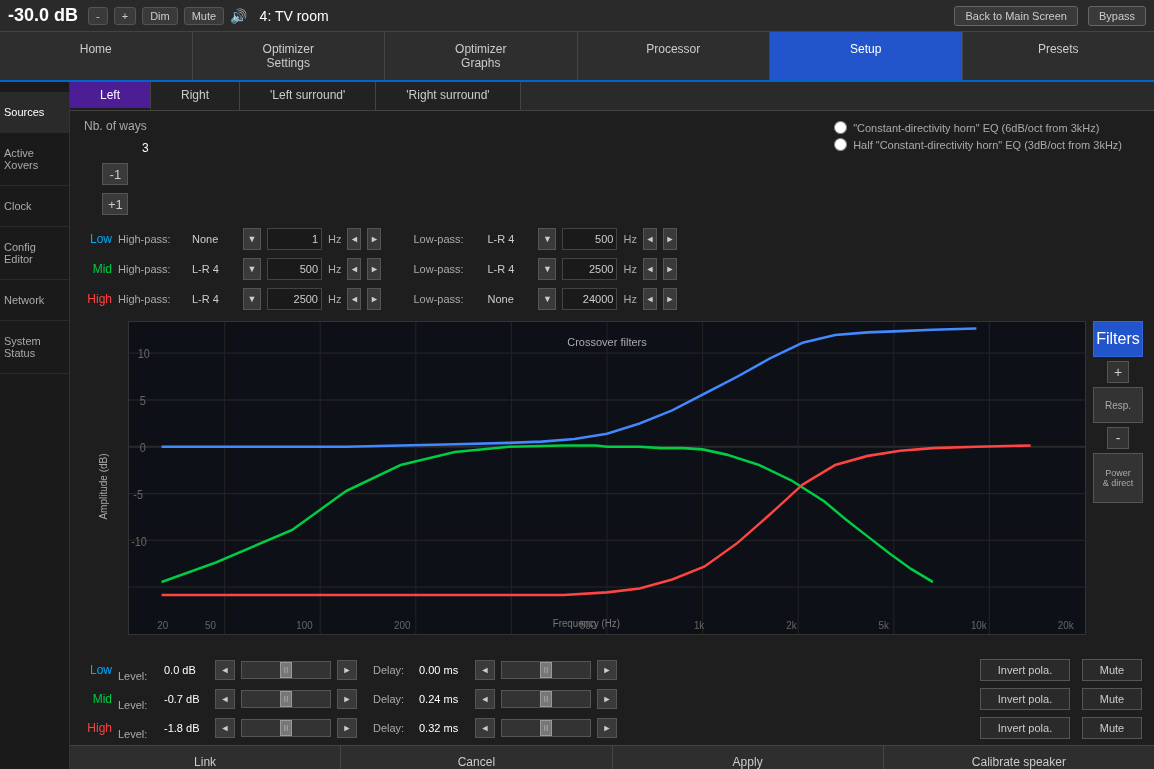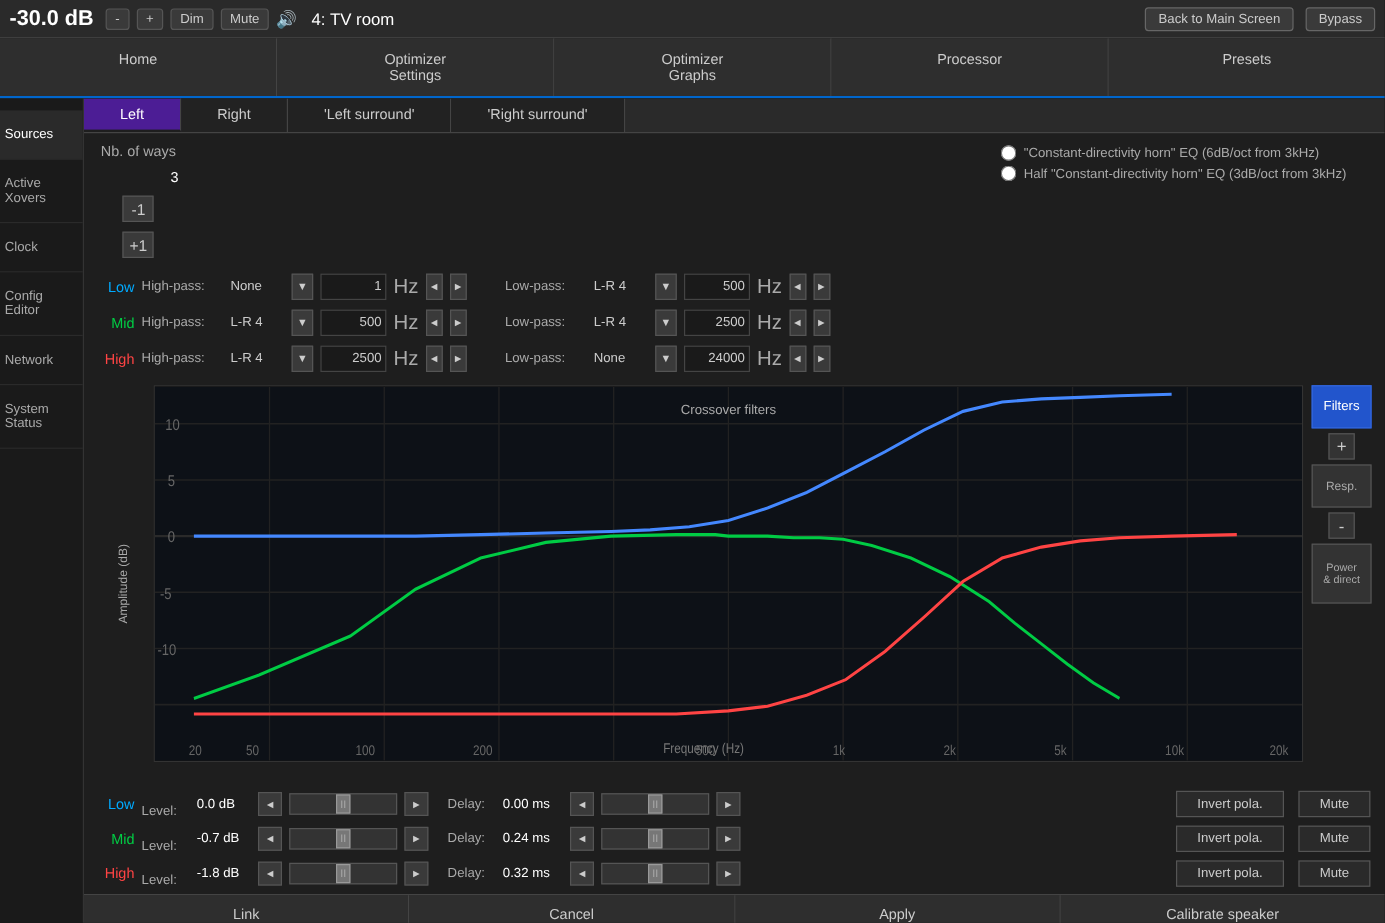--- a/index.html
+++ b/index.html
@@ -183,21 +183,21 @@
     .freq-input {
       background: #1a1a1a;
       border: 1px solid #444;
       color: #ccc;
       width: 55px;
       height: 22px;
       text-align: right;
       padding: 0 3px;
       font-size: 11px;
     }
-    .hz-label { color: #aaa; font-size: 17px; }
+    .hz-label { color: #aaa; font-size: 11px; }
     .step-btn {
       background: #3a3a3a;
       border: 1px solid #555;
       color: #ccc;
       width: 14px;
       height: 22px;
       font-size: 9px;
       cursor: pointer;
       display: inline-flex;
       align-items: center;
@@ -228,21 +228,21 @@
       align-items: center;
       gap: 4px;
       padding: 0 0 0 4px;
     }
     .graph-btn {
       background: #2255cc;
       border: 1px solid #3366dd;
       color: #fff;
       width: 50px;
       height: 36px;
-      font-size: 11px;
+      font-size: 16px;
       cursor: pointer;
       text-align: center;
       display: flex; align-items: center; justify-content: center;
     }
     .graph-btn.secondary {
       background: #333;
       border: 1px solid #555;
       color: #aaa;
       font-size: 10px;
     }
@@ -378,20 +378,21 @@
   <button class="top-right-btn">Bypass</button>
 </div>
 
 <div id="nav-tabs">
   <div class="nav-tab">Home</div>
   <div class="nav-tab" style="white-space:pre-line;">Optimizer
 Settings</div>
   <div class="nav-tab" style="white-space:pre-line;">Optimizer
 Graphs</div>
   <div class="nav-tab">Processor</div>
+  <div class="nav-tab active">Setup</div>
   <div class="nav-tab">Presets</div>
 </div>
 
 <div id="main">
 
   <div id="sidebar">
     <div class="sidebar-item active">Sources</div>
     <div class="sidebar-item" style="white-space:pre-line;">Active
 Xovers</div>
     <div class="sidebar-item">Clock</div>

